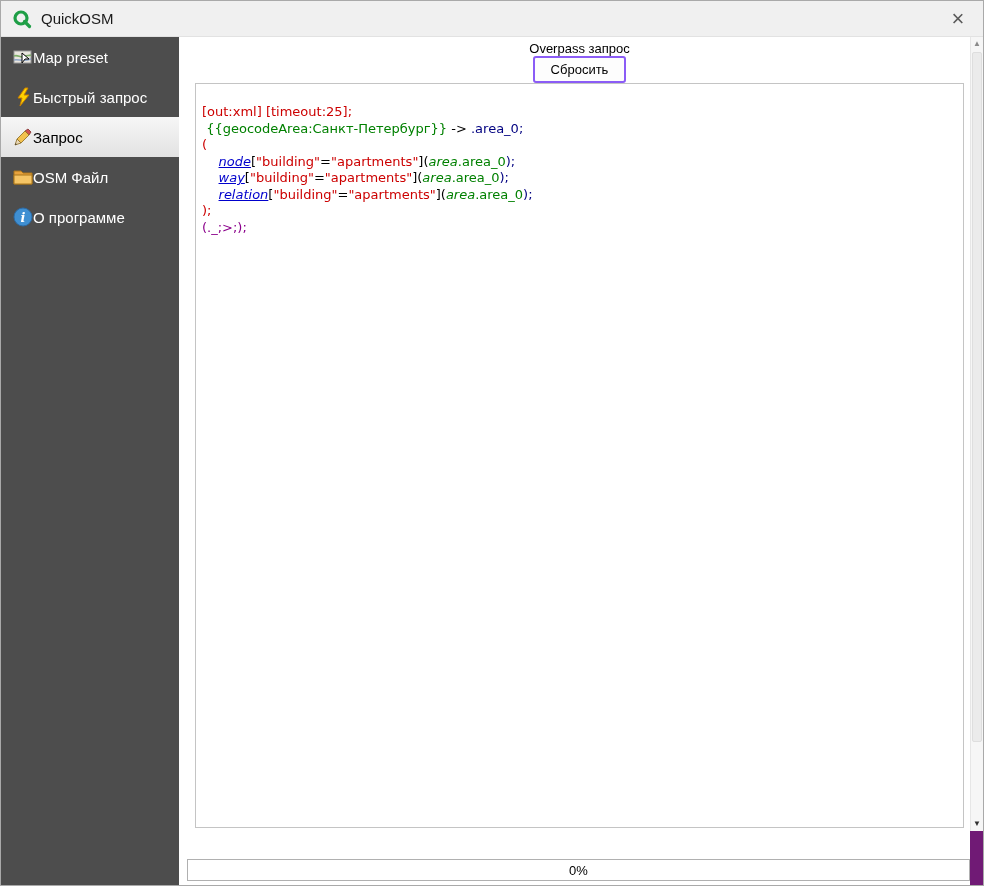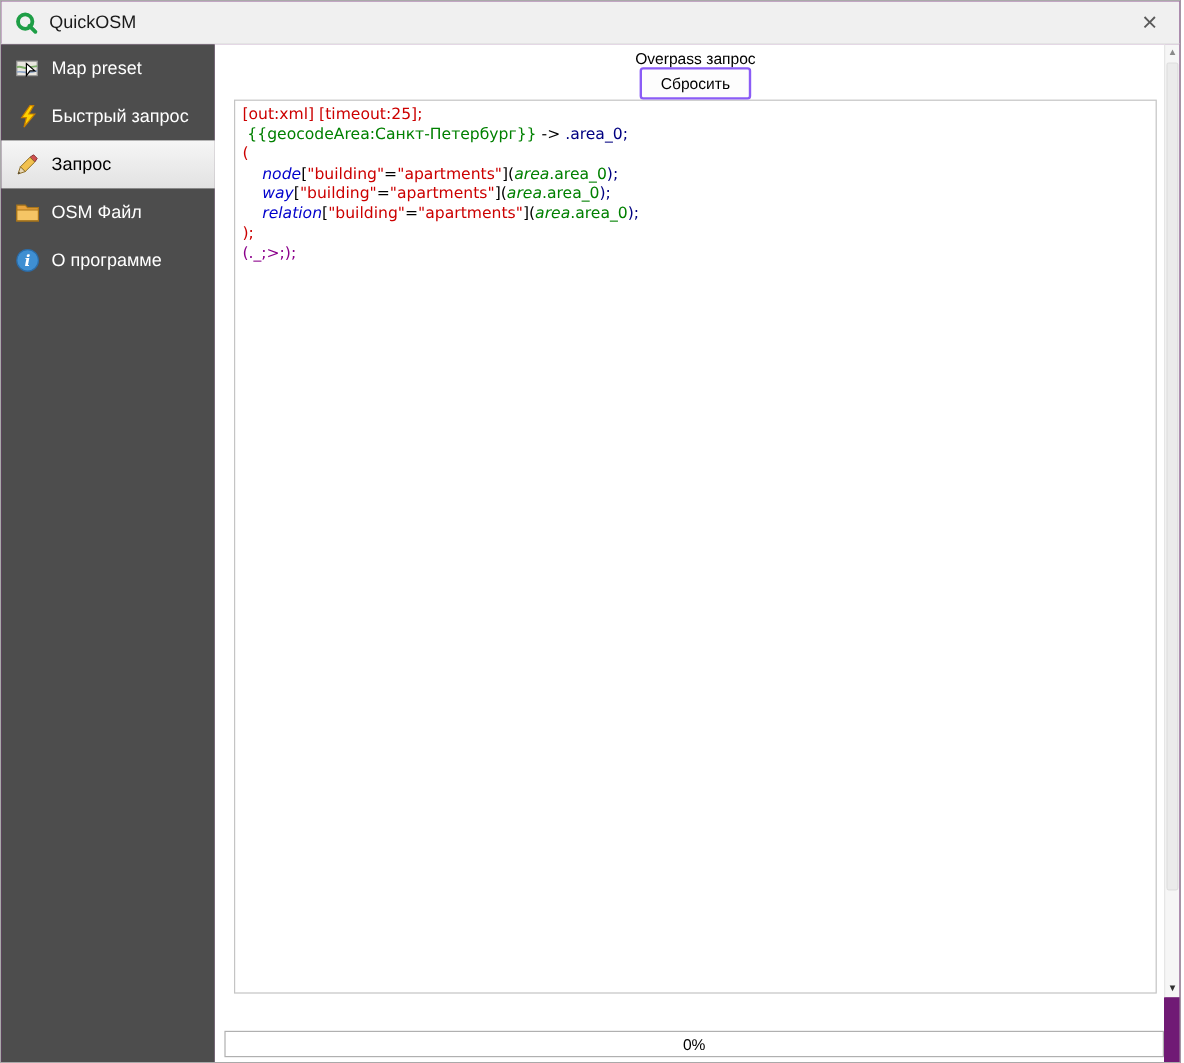--- a/index.html
+++ b/index.html
@@ -7,35 +7,35 @@
   .window { position: relative; width: 984px; height: 886px; background:#701a75; border:1px solid #a9a9a9; overflow:hidden; }
 
   
   .titlebar { position:absolute; left:0; top:0; width:100%; height:36px; background:#f0f0f0; display:flex; align-items:center; padding:0 10px; border-bottom:1px solid #e2e2e2; }
   .app-icon { width:22px; height:22px; display:inline-flex; align-items:center; justify-content:center; margin-right:8px; }
   .win-title { font-size:15px; color:#1a1a1a; }
   .close-btn { margin-left:auto; font-size:22px; color:#5a5a5a; width:30px; text-align:center; cursor:default; line-height:30px; }
 
   
   .sidebar { position:absolute; left:0; top:36px; bottom:0; width:178px; background:#4d4d4d; }
-  .sb-item { height:40px; display:flex; align-items:center; gap:10px; padding-left:12px; color:#ffffff; font-size:15px; cursor:default; }
+  .sb-item { height:40px; display:flex; align-items:center; padding-left:12px; color:#ffffff; font-size:15px; cursor:default; }
   .sb-item.selected { background: linear-gradient(180deg,#f6f6f6,#e2e2e2); color:#000; }
   .sb-icon { width:20px; height:20px; display:inline-flex; align-items:center; justify-content:center; flex:none; }
 
   
   .main { position:absolute; left:178px; top:36px; right:13px; bottom:0; background:#ffffff; }
   .main-header { height:46px; display:flex; align-items:center; justify-content:space-between; padding:4px 6px 0 16px;flex-direction:column; }
   .section-label { font-size:13px; color:#000; }
   .reset-btn { font-family:"Liberation Sans",sans-serif; font-size:13px; color:#000; background:#fdfdfd; border:2px solid #8b5cf6; border-radius:3px; padding:4px 16px; }
 
-  .code-box { margin:0 6px 0 16px; height:745px; border:1px solid #c4c4c4; background:#fff; padding:4px 6px; overflow:hidden; font-family:"DejaVu Sans",sans-serif; font-size:13px; line-height:16.5px; }
+  .code-box { margin:0 6px 0 16px; height:745px; border:1px solid #c4c4c4; background:#fff; padding:20px 6px; overflow:hidden; font-family:"DejaVu Sans",sans-serif; font-size:13px; line-height:16.5px; }
   .code-line { white-space:pre; }
   .c-red   { color:#cc0000; }
   .c-str   { color:#cc0000; }
-  .c-kw    { color:#0000cc; font-style:italic; }
+  .c-kw    { color:#0000cc; font-style:italic;text-decoration:underline; }
   .c-areai { color:#008000; font-style:italic; }
   .c-green { color:#008000; }
   .c-navy  { color:#000080; }
   .c-purple{ color:#8b008b; }
   .c-black { color:#000000; }
 
   .progress-wrap { margin:31px 0 0 8px; height:22px; border:1px solid #b0b0b0; background:#ffffff; display:flex; align-items:center; justify-content:center; }
   .progress-label { font-size:13px; color:#000; }
 
   

